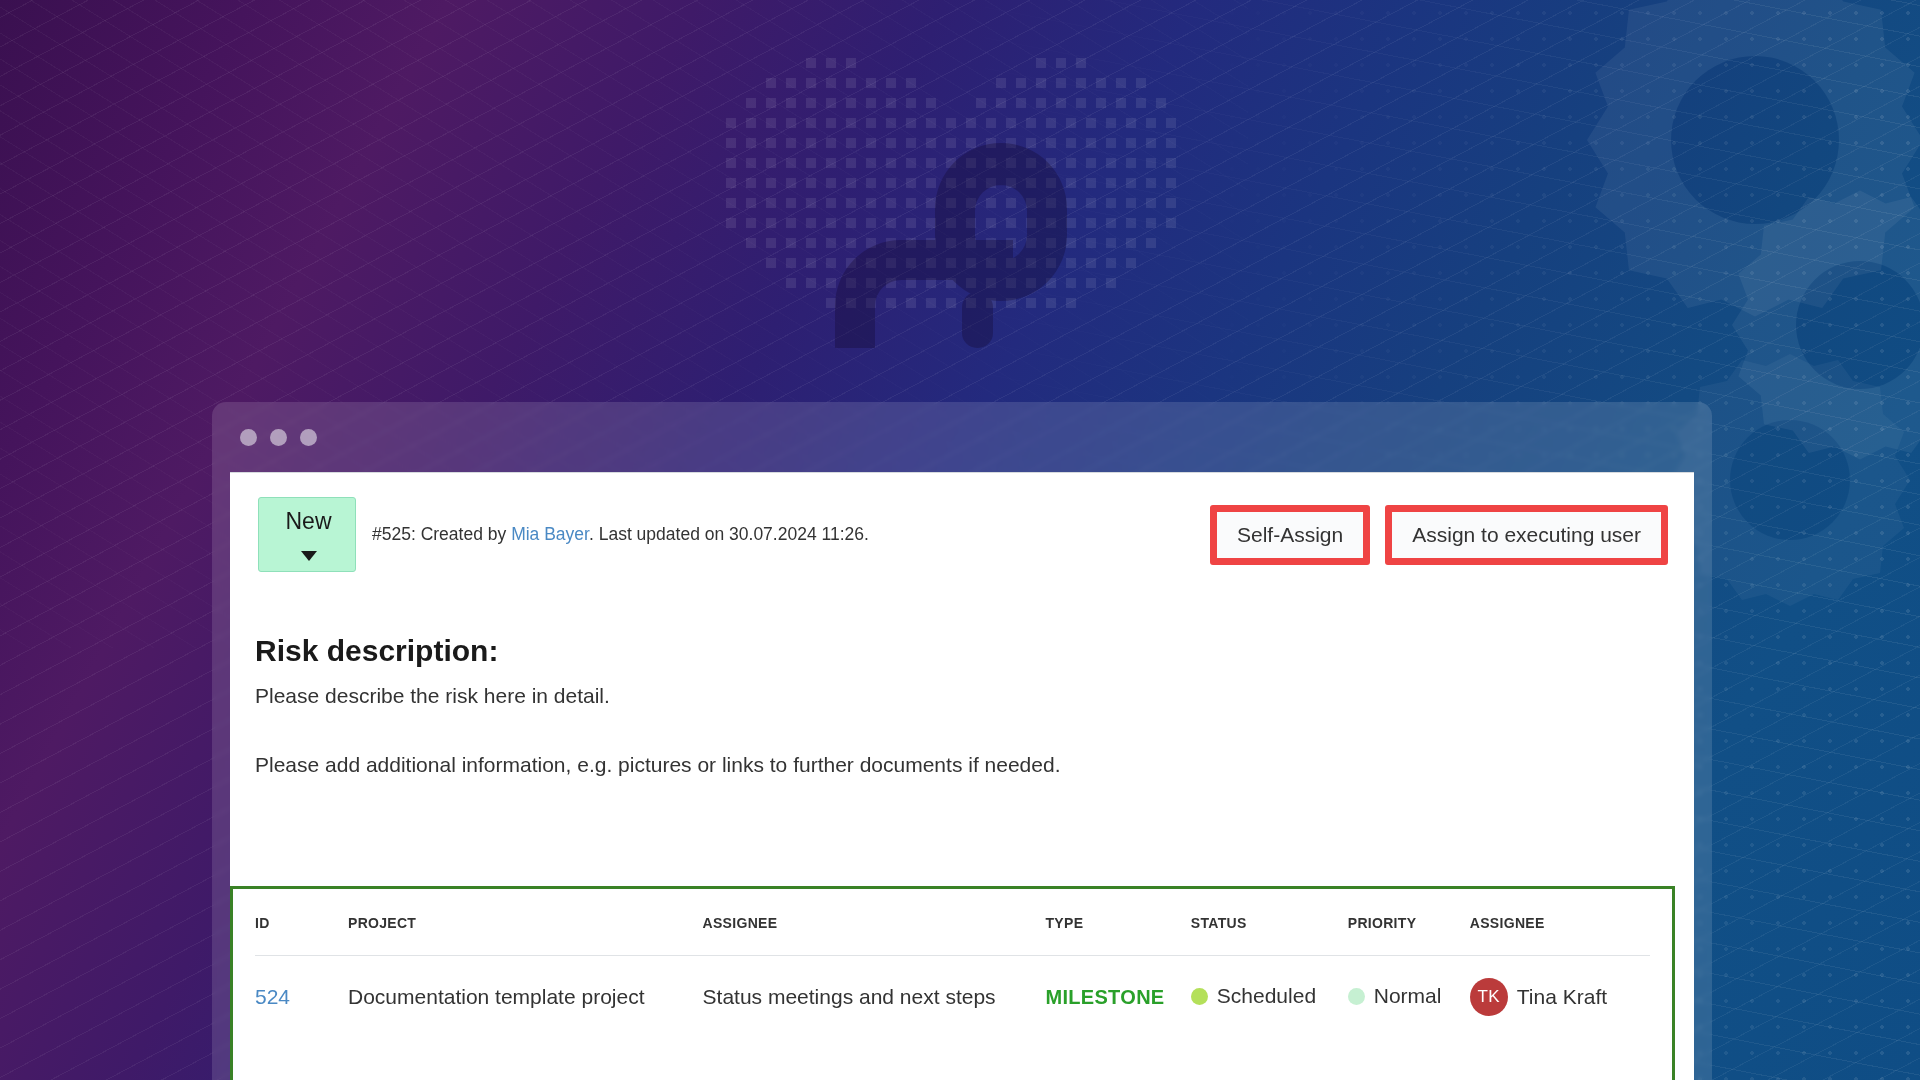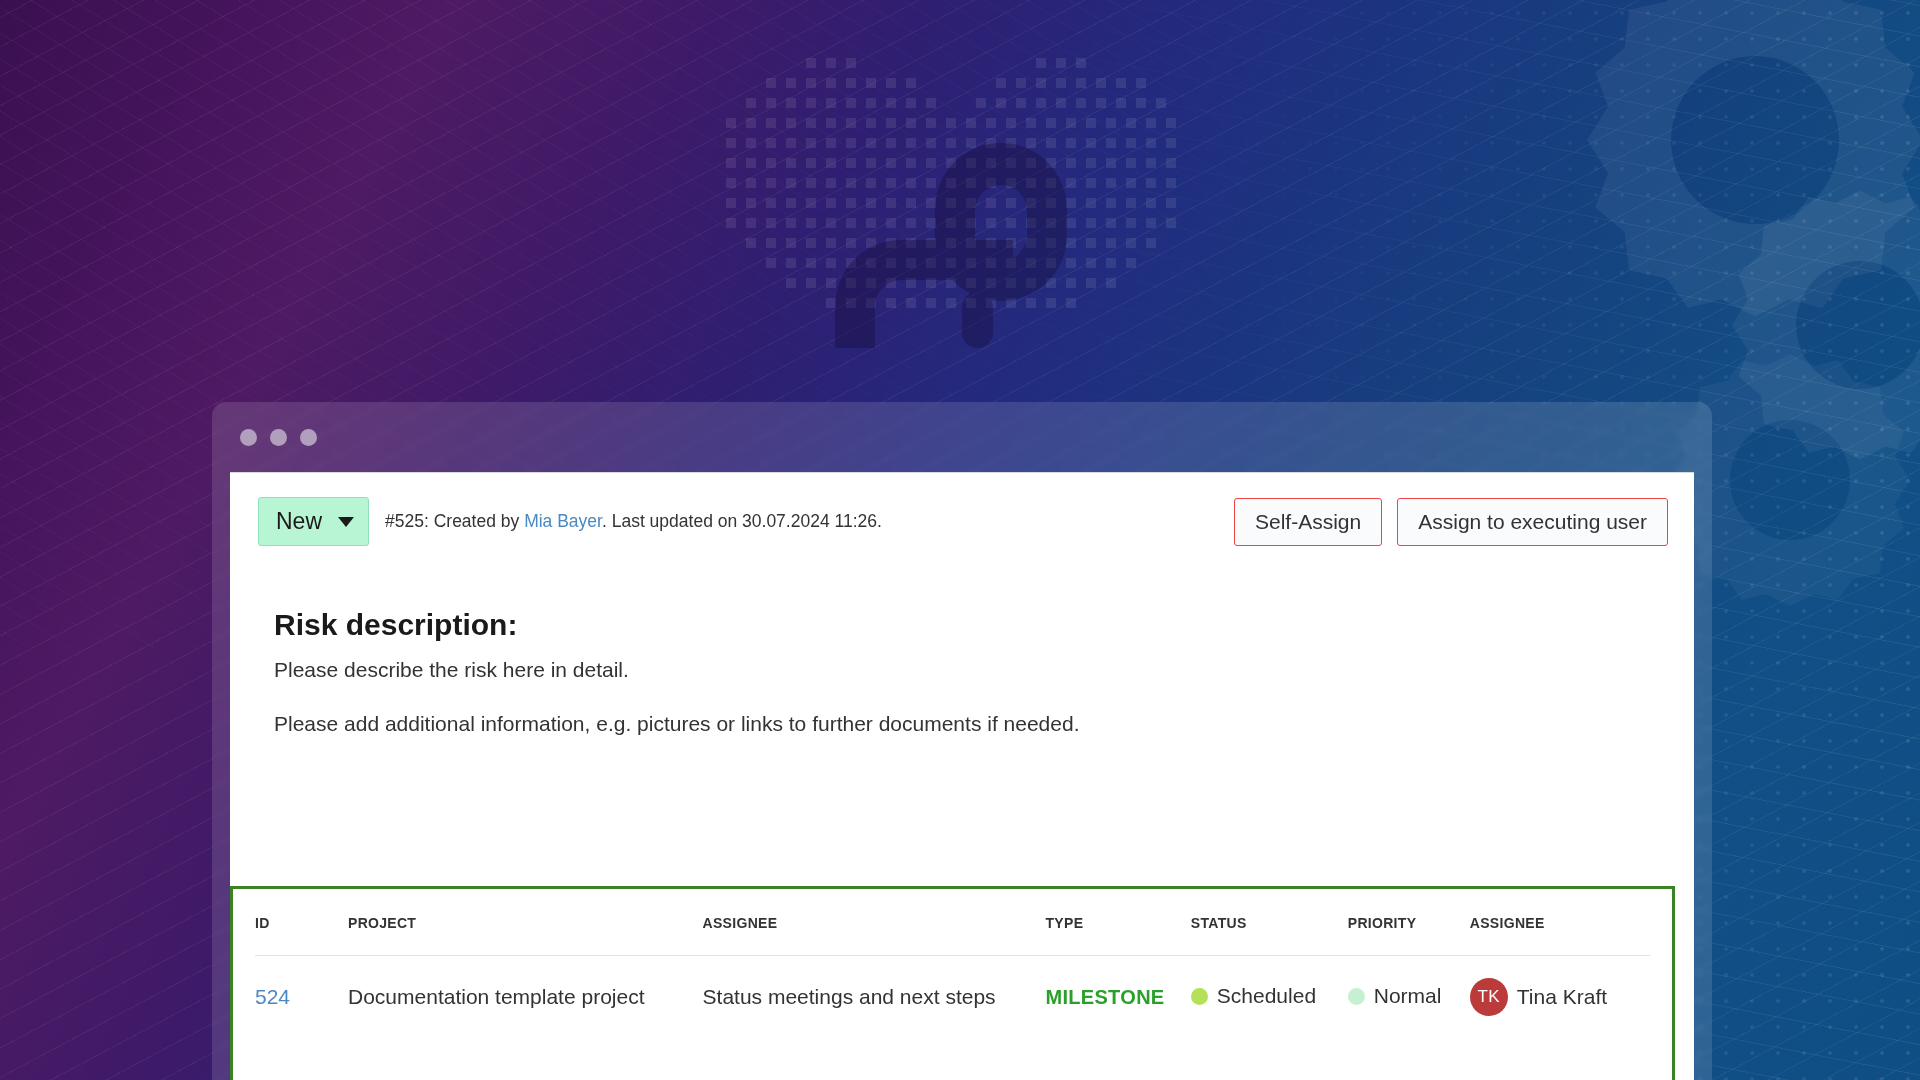--- a/index.html
+++ b/index.html
@@ -160,20 +160,21 @@
     align-items: center;
     gap: 16px;
     background: #b8f5d4;
     border: 1px solid #8fe0ba;
     border-radius: 3px;
     padding: 10px 14px 10px 17px;
     font-size: 23px;
     color: #1a1a1a;
     cursor: pointer;
     min-width: 98px;
+    flex-direction: column;
   }
   .caret {
     width: 0; height: 0;
     border-left: 8px solid transparent;
     border-right: 8px solid transparent;
     border-top: 10px solid #1a1a1a;
   }
   .meta {
     margin-left: 16px;
     font-size: 17.5px;
@@ -182,45 +183,45 @@
   }
   .meta a { color: #4a89c4; text-decoration: none; }
 
   .toolbar-actions {
     margin-left: auto;
     display: flex;
     gap: 15px;
   }
   .btn {
     background: #fafbfc;
-    border: 1px solid #ef4444;
+    border: 7px solid #ef4444;
     border-radius: 3px;
     padding: 11px 20px;
     font-size: 21px;
     color: #333;
     cursor: pointer;
     white-space: nowrap;
   }
 
   
   .description {
-    padding: 62px 28px 0 44px;
+    padding: 62px 28px 0 25px;
   }
   .desc-title {
     font-size: 30px;
     font-weight: bold;
     color: #1a1a1a;
     margin-bottom: 13px;
   }
   .desc-p {
     font-size: 21px;
     color: #333333;
     line-height: 1.45;
   }
-  .desc-p.second { margin-top: 24px; }
+  .desc-p.second { margin-top: 39px; }
 
   
   .rwp {
     position: absolute;
     left: 0;
     right: 19px;
     top: 413px;
     bottom: 0;
     border: 3px solid #3a8226;
     background: #fff;

